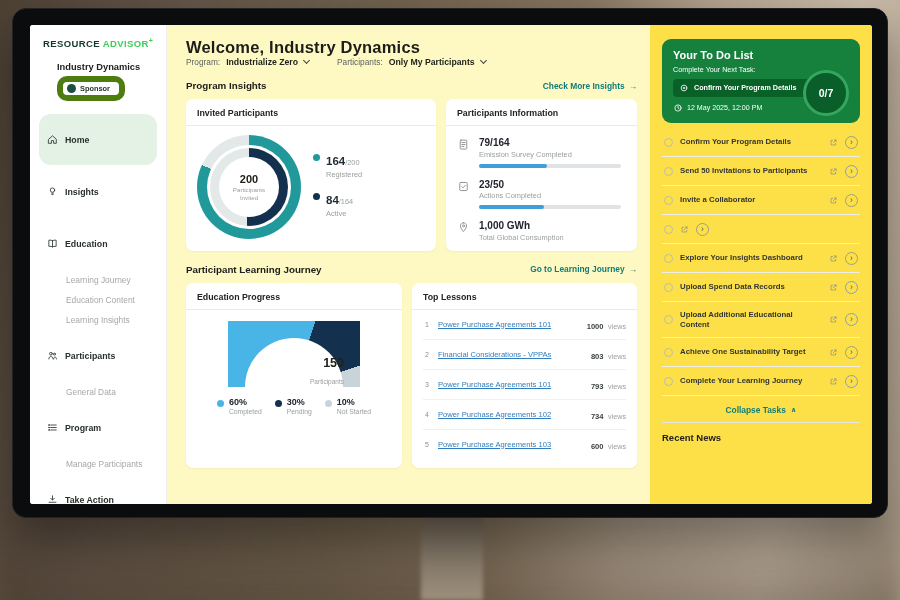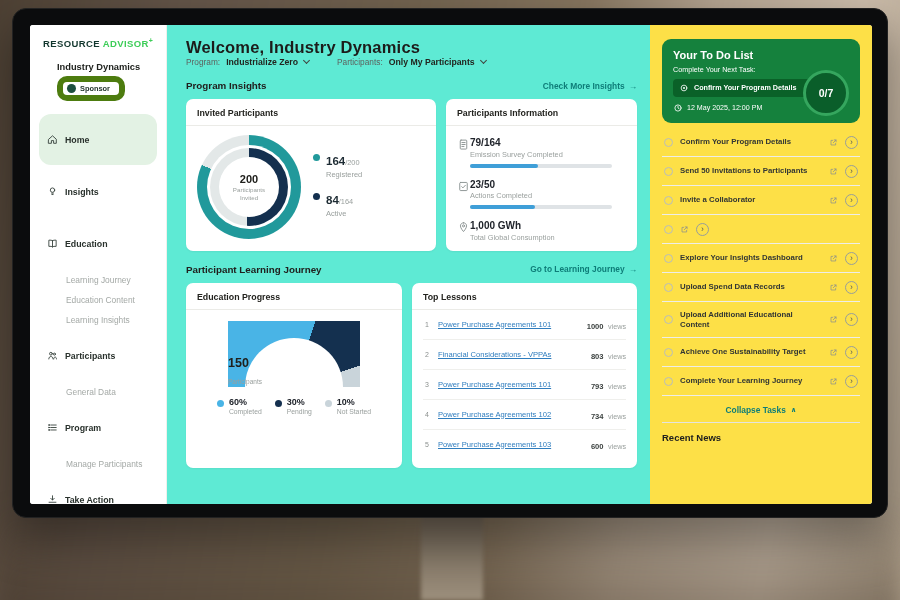--- a/index.html
+++ b/index.html
@@ -31,21 +31,21 @@
       border-radius:10px;padding:2px 9px 2px 4px;font-size:7.4px;font-weight:700;color:#23352c;cursor:pointer}
   .badge-dot{width:9px;height:9px;border-radius:50%;background:#1d4f3f;flex:none}
   .nav{margin-top:13px}
   .nav-item{display:flex;align-items:center;gap:7px;padding:20px 8px;border-radius:12px;
       font-size:8.8px;font-weight:700;color:#29312c;cursor:pointer;margin-bottom:1px}
   .nav-item.active{background:#e3f2e4}
   .nav-item.sub{padding:4.5px 8px 4.5px 27px;font-weight:400;color:#a4a9a6;font-size:8.4px}
   .icn{width:11px;height:11px;flex:none;stroke:#35403a;fill:none;stroke-width:1.3;stroke-linecap:round;stroke-linejoin:round}
 
   
-  .main{flex:1;background:#5eead4;padding:13px 13px 0 19px;min-width:0}
+  .main{flex:1;background:#fef9c3;padding:13px 13px 0 19px;min-width:0}
   .welcome{font-size:16.5px;font-weight:700;color:#1c1c1a;letter-spacing:.2px}
   .filters{display:flex;gap:28px;align-items:center}
   .filter{display:flex;align-items:center;gap:6px;font-size:8.3px;color:#5d625f;cursor:pointer}
   .filter b{font-size:8.7px;color:#22251f}
   .chev{width:5px;height:5px;border-right:1.3px solid #40433f;border-bottom:1.3px solid #40433f;
       transform:rotate(45deg);margin-top:-3px}
   .sec-head{display:flex;justify-content:space-between;align-items:center;margin-top:13px}
   .sec-title{font-size:9.8px;font-weight:700;color:#20201e}
   .sec-link{font-size:8.4px;font-weight:700;color:#0e7d78;cursor:pointer;display:flex;gap:4px;align-items:center}
   .cards{display:flex;gap:10px;margin-top:8px}
@@ -67,33 +67,33 @@
   .hole{inset:22px;background:#fff;display:flex;flex-direction:column;align-items:center;justify-content:center;text-align:center}
   .hole b{font-size:11px;color:#20201c}
   .hole span{font-size:6.2px;color:#9aa09e;line-height:1.25;margin-top:1px;max-width:46px}
   .legend-item{display:flex;gap:6px;margin:6px 0 11px;align-items:flex-start;cursor:default}
   .dot{width:7px;height:7px;border-radius:50%;margin-top:3px;flex:none;background:#999}
   .legend-num{font-size:11.5px;font-weight:700;color:#1d2b33}
   .legend-den{font-size:7.4px;color:#9aa09e;font-weight:400}
   .legend-lab{font-size:7.5px;color:#9aa09e;margin-top:1px}
 
   
-  .info-row{display:flex;margin-top:11px}
+  .info-row{display:flex;gap:9px;margin-top:11px}
   .info-icon{width:13px;height:13px;flex:none;stroke:#8d9594;fill:none;stroke-width:1.2;stroke-linecap:round;stroke-linejoin:round;margin-top:1px}
   .info-val{font-size:10px;font-weight:700;color:#20242b}
   .info-lab{font-size:7.4px;color:#9aa09e;margin-top:1.5px}
   .bar{width:142px;height:4px;border-radius:2px;background:#dfe3e6;margin-top:5px}
   .bar>div{height:100%;border-radius:2px;background:#3f9fd8;width:0}
 
   
   .gauge-wrap{padding-top:11px;display:flex;flex-direction:column;align-items:center}
   .gauge{position:relative;width:132px;height:66px}
   .gauge-arc{position:absolute;inset:0}
   .gauge-hole{position:absolute;left:17px;top:17px;width:98px;height:49px;background:#fff;border-radius:98px 98px 0 0}
-  .gauge-center{position:absolute;left:0;right:6px;bottom:-1px;text-align:left}
+  .gauge-center{position:absolute;left:0;right:16px;bottom:-1px;text-align:right}
   .gauge-center b{font-size:12.5px;color:#20201c;display:block}
   .gauge-center span{font-size:6.5px;color:#9aa09e}
   .gauge-legend{display:flex;gap:13px;margin-top:10px}
   .gl-item{display:flex;gap:5px;align-items:flex-start}
   .gl-pct{font-size:9px;font-weight:700;color:#20242b}
   .gl-lab{font-size:6.8px;color:#9aa09e;margin-top:1px}
 
   
   .lesson{display:flex;align-items:center;gap:7px;padding:5.5px 0;border-bottom:1px solid #efefec;cursor:pointer}
   .lesson:last-child{border-bottom:none}

